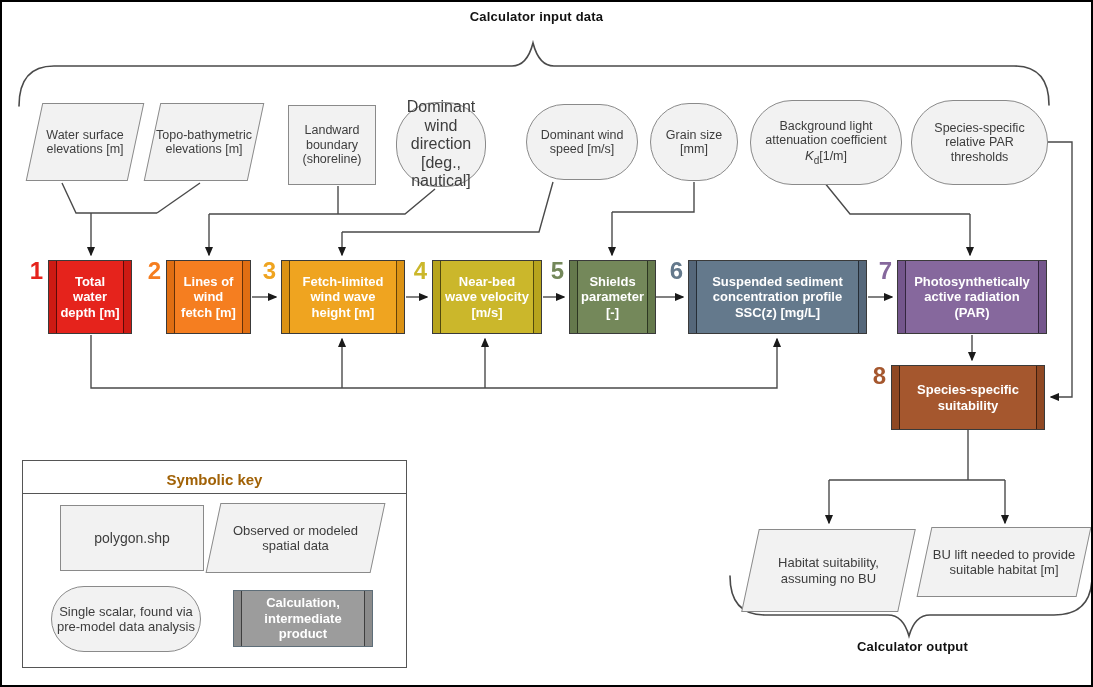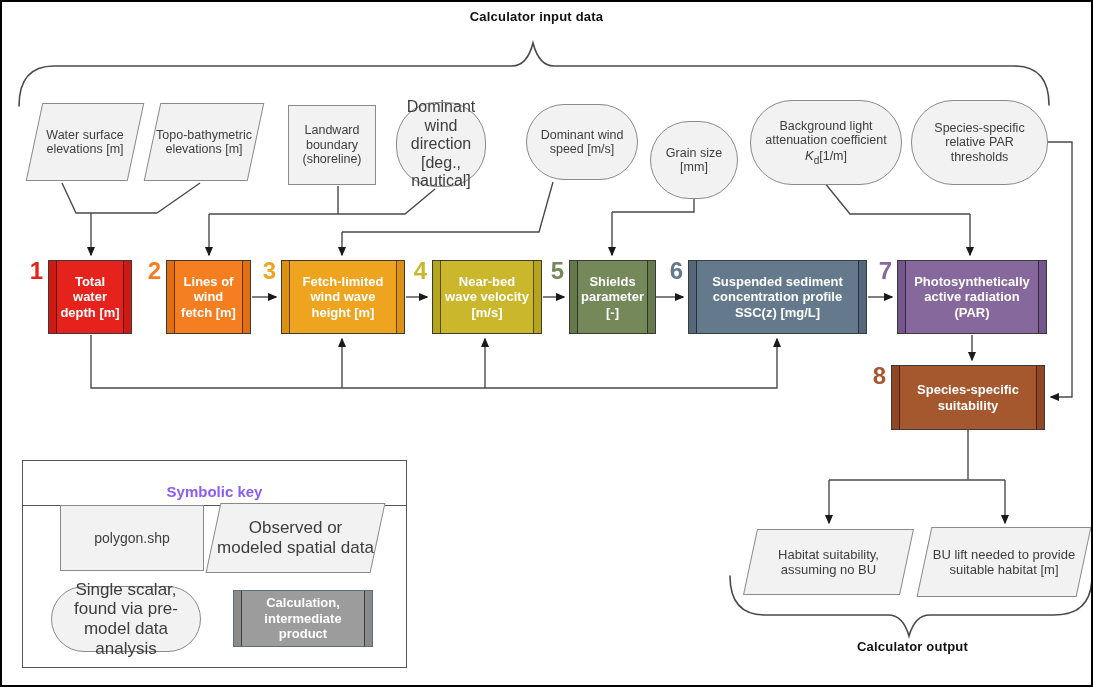--- a/index.html
+++ b/index.html
@@ -26,23 +26,23 @@
   .pbox{position:absolute;box-sizing:border-box;border:1.6px solid #3a3a3a;background:var(--c);
         display:flex;align-items:center;justify-content:center;}
   .pbox::before,.pbox::after{content:"";position:absolute;top:0;bottom:0;width:7px;background:var(--cd);z-index:0;}
   .pbox::before{left:0;border-right:1.4px solid rgba(0,0,0,0.55);}
   .pbox::after{right:0;border-left:1.4px solid rgba(0,0,0,0.55);}
   .plabel{position:relative;z-index:1;color:#fff;font-weight:bold;font-size:13px;line-height:1.2;text-align:center;padding:0 10px;}
   .pnum{position:absolute;right:100%;margin-right:6px;top:-4px;font-size:24px;font-weight:bold;color:var(--c);z-index:2;}
 
   
   .key{position:absolute;left:20px;top:458px;width:385px;height:208px;box-sizing:border-box;border:1.6px solid #555;background:#fff;}
-  .key-title{position:absolute;left:0;right:0;top:16px;height:28px;border-bottom:1.5px solid #555;
-             display:flex;align-items:center;justify-content:center;font-size:15px;font-weight:bold;color:#8b5cf6;}
-  .key .shape{font-size:17px;}
+  .key-title{position:absolute;left:0;right:0;top:4px;height:28px;border-bottom:1.5px solid #555;
+             display:flex;align-items:center;justify-content:center;font-size:15px;font-weight:bold;color:#a16207;}
+  .key .shape{font-size:13px;}
   .kproc{border-color:#5e6e79;}
   .kproc .plabel{font-size:13px;}
 </style>
 </head>
 <body>
 
 <div class="frame" style="--shape-fill: #F2F2F2; --shape-border: #8A8A8A; --wire: #4A4A4A;">
 
   <svg class="wires" width="1093" height="687" viewBox="0 0 1093 687">
     <defs>
@@ -109,21 +109,21 @@
   </div>
   <div class="shape rin" style="left:286px;top:103px;width:88px;height:80px;">
     <span class="lbl">Landward boundary (shoreline)</span>
   </div>
   <div class="shape ell" style="left:394px;top:100px;width:90px;height:85px;border-radius:40px;font-size:16px;">
     <span class="lbl" style="padding:0 2px;">Dominant wind direction [deg., nautical]</span>
   </div>
   <div class="shape ell" style="left:524px;top:102px;width:112px;height:76px;border-radius:38px;">
     <span class="lbl">Dominant wind speed [m/s]</span>
   </div>
-  <div class="shape ell" style="left:648px;top:119px;width:88px;height:78px;">
+  <div class="shape ell" style="left:648px;top:101px;width:88px;height:78px;">
     <span class="lbl">Grain size [mm]</span>
   </div>
   <div class="shape ell" style="left:748px;top:98px;width:152px;height:85px;">
     <span class="lbl">
       <span>Background light attenuation coefficient</span>
       <span class="formula"><i>K</i><sub>d</sub><span class="un">[1/m]</span></span>
     </span>
   </div>
   <div class="shape ell" style="left:909px;top:98px;width:137px;height:85px;">
     <span class="lbl">Species-specific relative PAR thresholds</span>
@@ -172,21 +172,21 @@
       <span class="lbl">Observed or modeled spatial data</span>
     </div>
     <div class="shape ell" style="left:28px;top:125px;width:150px;height:66px;border-radius:33px;">
       <span class="lbl">Single scalar, found via pre-model data analysis</span>
     </div>
     <div class="pbox kproc" style="left: 210px; top: 129px; width: 140px; height: 57px; --c: #9C9C9C; --cd: #8B8B8B;">
       <span class="plabel">Calculation, intermediate product</span>
     </div>
   </div>
 
-  <div class="shape para" style="left:748px;top:527px;width:157px;height:66px;font-size:13px;">
+  <div class="shape para" style="left:748px;top:527px;width:157px;height:83px;font-size:13px;">
     <div class="pbg"></div>
     <span class="lbl">Habitat suitability, assuming no BU</span>
   </div>
   <div class="shape para" style="left:922px;top:525px;width:160px;height:70px;font-size:13px;">
     <div class="pbg"></div>
     <span class="lbl">BU lift needed to provide suitable habitat [m]</span>
   </div>
 
 </div>
 

